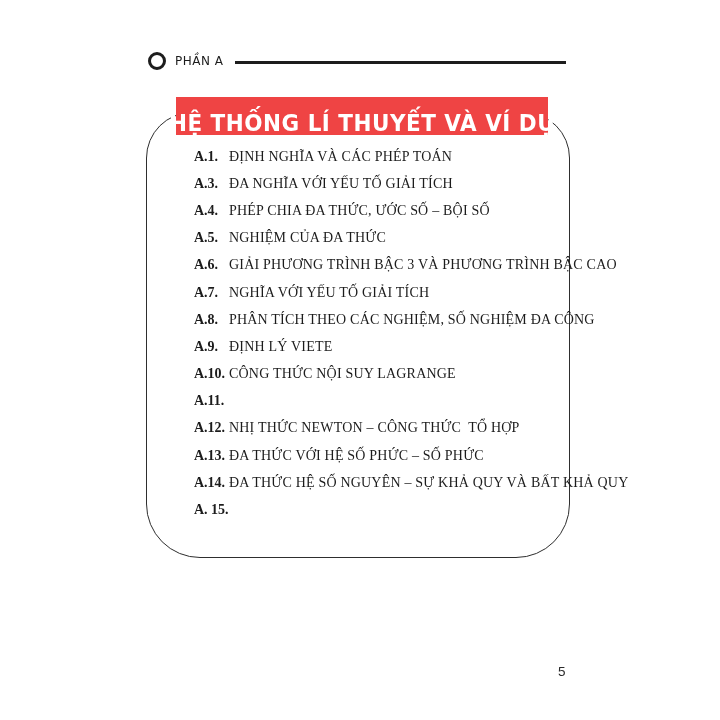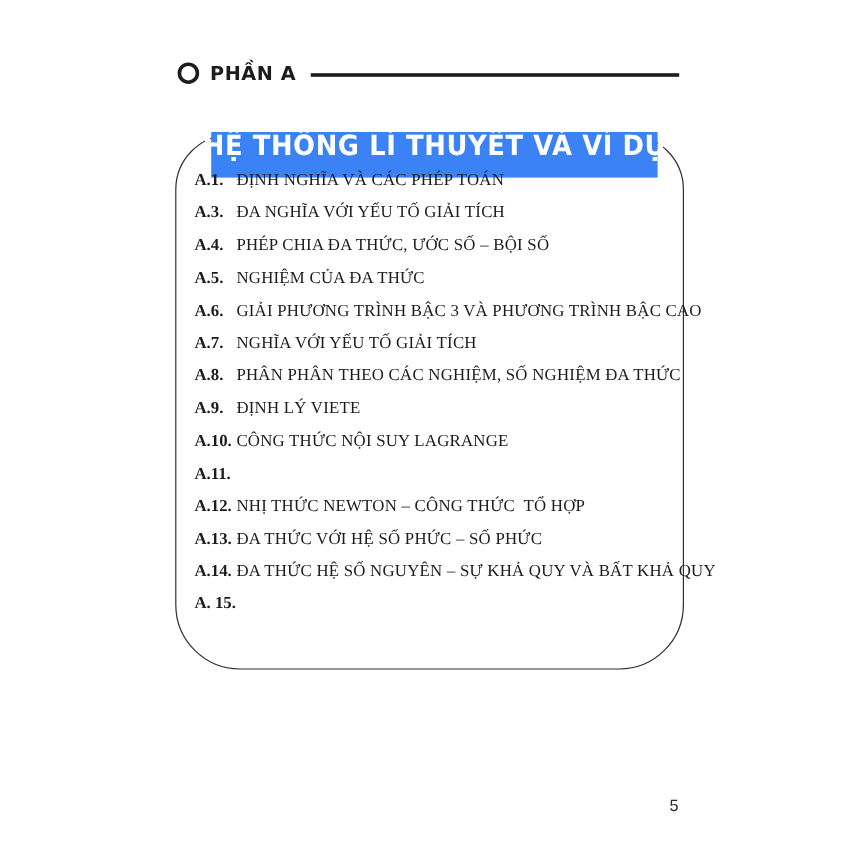--- a/index.html
+++ b/index.html
@@ -19,22 +19,22 @@
     display:flex;align-items:center;
   }
   .ring-icon{
     width:12px;height:12px;
     border:3.5px solid #1d1d1d;
     border-radius:50%;
     flex:0 0 auto;
   }
   .part-label{
     font-family:"DejaVu Sans","Liberation Sans",sans-serif;
-    font-weight:bold;
-    font-size:16px;
+    font-weight:normal;
+    font-size:12px;
     letter-spacing:0.5px;
     margin-left:9px;
     white-space:nowrap;
   }
   .part-rule{
     flex:1 1 auto;
     height:3px;
     background:#1d1d1d;
     margin-left:12px;
     margin-top:2px;
@@ -49,46 +49,46 @@
     border-radius:46px 46px 54px 54px;
     background:#ffffff;
     box-sizing:border-box;
   }
 
   
   .banner{
     position:absolute;
     left:176px;top:97px;
     width:372px;height:38px;
-    background:#3b82f6;
+    background:#ef4444;
     color:#ffffff;
-    display:flex;align-items:flex-start;justify-content:center;
+    display:flex;align-items:flex-end;justify-content:center;
     z-index:2;
-    margin-top:13px;
   }
   .banner-title{
     font-family:"DejaVu Sans","Liberation Sans",sans-serif;
     font-weight:bold;
     font-size:21.5px;
     letter-spacing:0.5px;
     white-space:nowrap;
     transform:scaleY(1.08);
   }
 
   
   .toc-list{
     position:absolute;
     left:162px;top:143px;
     width:404px;
     z-index:3;
   }
   .toc-row{
     display:flex;
-    align-items:flex-start;
+    align-items:center;
     height:27.2px;
+    margin-left:32px;
   }
   .toc-num{
     flex:0 0 auto;
     min-width:35px;
     font-weight:bold;
     font-size:14px;
     white-space:pre;
   }
   .toc-title{
     font-weight:normal;
@@ -148,21 +148,21 @@
     <span class="toc-title">GIẢI PHƯƠNG TRÌNH BẬC 3 VÀ PHƯƠNG TRÌNH BẬC CAO</span>
   </div>
 
   <div class="toc-row">
     <span class="toc-num">A.7.</span>
     <span class="toc-title">NGHĨA VỚI YẾU TỐ GIẢI TÍCH</span>
   </div>
 
   <div class="toc-row">
     <span class="toc-num">A.8.</span>
-    <span class="toc-title">PHÂN PHÂN THEO CÁC NGHIỆM, SỐ NGHIỆM ĐA THỨC</span>
+    <span class="toc-title">PHÂN TÍCH THEO CÁC NGHIỆM, SỐ NGHIỆM ĐA CÔNG</span>
   </div>
 
   <div class="toc-row">
     <span class="toc-num">A.9.</span>
     <span class="toc-title">ĐỊNH LÝ VIETE</span>
   </div>
 
   <div class="toc-row">
     <span class="toc-num">A.10.</span>
     <span class="toc-title">CÔNG THỨC NỘI SUY LAGRANGE</span>

